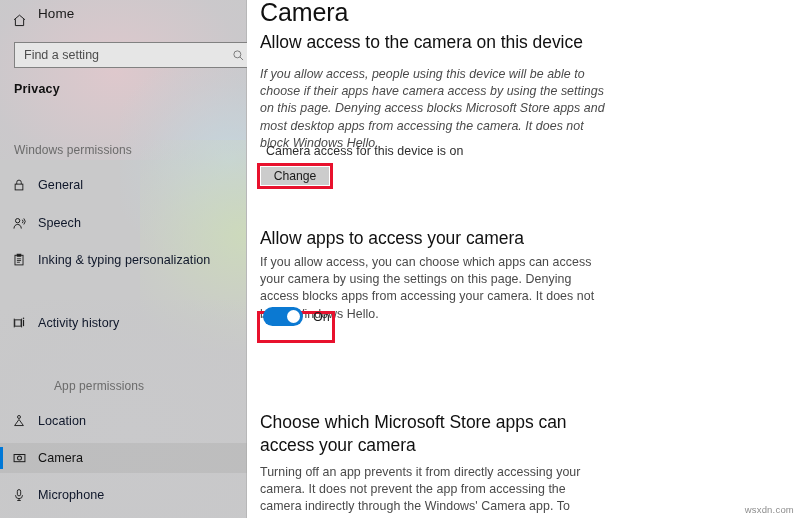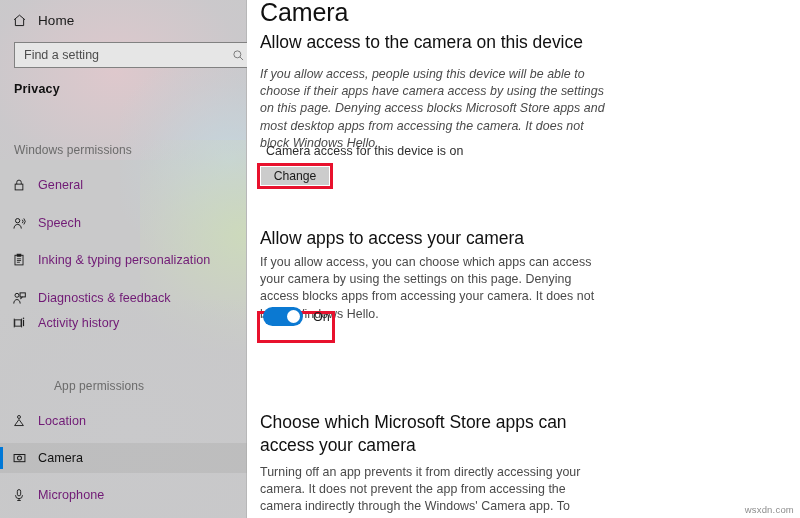--- a/index.html
+++ b/index.html
@@ -70,21 +70,20 @@
     position: relative;
     z-index: 3;
     height: 100%;
   }
 
   .home-row {
     position: absolute;
     left: 0; top: 6px;
     width: 247px; height: 28px;
     display: flex;
-    align-items: center;
     cursor: default;
   }
   .home-icon {
     width: 38px;
     display: flex;
     align-items: center;
     justify-content: center;
   }
   .home-label {
     font-size: 13.5px;
@@ -153,21 +152,21 @@
   .nav-item .nav-icon {
     width: 38px;
     flex: 0 0 38px;
     display: flex;
     align-items: center;
     justify-content: center;
     color: #1c1c1c;
   }
   .nav-item .nav-label {
     font-size: 12.6px;
-    color: #701a75;
+    color: #0f172a;
     letter-spacing: .05px;
     white-space: nowrap;
   }
   .nav-item.selected::before {
     content: "";
     position: absolute;
     left: 0; top: 4px;
     width: 3px; height: 22px;
     background: #0078d7;
   }
@@ -364,31 +363,20 @@
         <span class="nav-icon">
           <svg width="14" height="14" viewBox="0 0 16 16" fill="none" stroke="#1c1c1c" stroke-width="1.05">
             <rect x="3.4" y="2.6" width="9.2" height="11.0"></rect>
             <rect x="5.9" y="1.4" width="4.2" height="2.3" fill="#1c1c1c"></rect>
             <path d="M5.6 6.6 H10.4 M5.6 8.6 H10.4 M5.6 10.6 H9.0" stroke-width=".95"></path>
           </svg>
         </span>
         <span class="nav-label">Inking &amp; typing personalization</span>
       </div>
 
-      <div class="nav-item" style="top:283px">
-        <span class="nav-icon">
-          <svg width="15" height="15" viewBox="0 0 16 16" fill="none" stroke="#1c1c1c" stroke-width="1.05">
-            <circle cx="5.3" cy="4.6" r="2.1"></circle>
-            <path d="M1.9 13.4 c0-2.6 1.6-4.3 3.4-4.3 s3.4 1.7 3.4 4.3"></path>
-            <rect x="8.6" y="2.0" width="5.6" height="4.3"></rect>
-            <path d="M10.0 6.3 L9.2 8.3 L11.4 6.3" fill="none"></path>
-          </svg>
-        </span>
-        <span class="nav-label">Diagnostics &amp; feedback</span>
-      </div>
 
       <div class="nav-item" style="top:308px">
         <span class="nav-icon">
           <svg width="15" height="14" viewBox="0 0 16 16" fill="none" stroke="#1c1c1c" stroke-width="1.05">
             <rect x="2.6" y="4.4" width="7.2" height="7.2"></rect>
             <path d="M2.0 3.0 V13.0 M10.4 3.0 V13.0" stroke-width="1.1"></path>
             <path d="M12.6 4.4 V11.6" stroke-width="1.3"></path>
             <circle cx="12.6" cy="2.6" r=".85" fill="#1c1c1c" stroke="none"></circle>
           </svg>
         </span>

